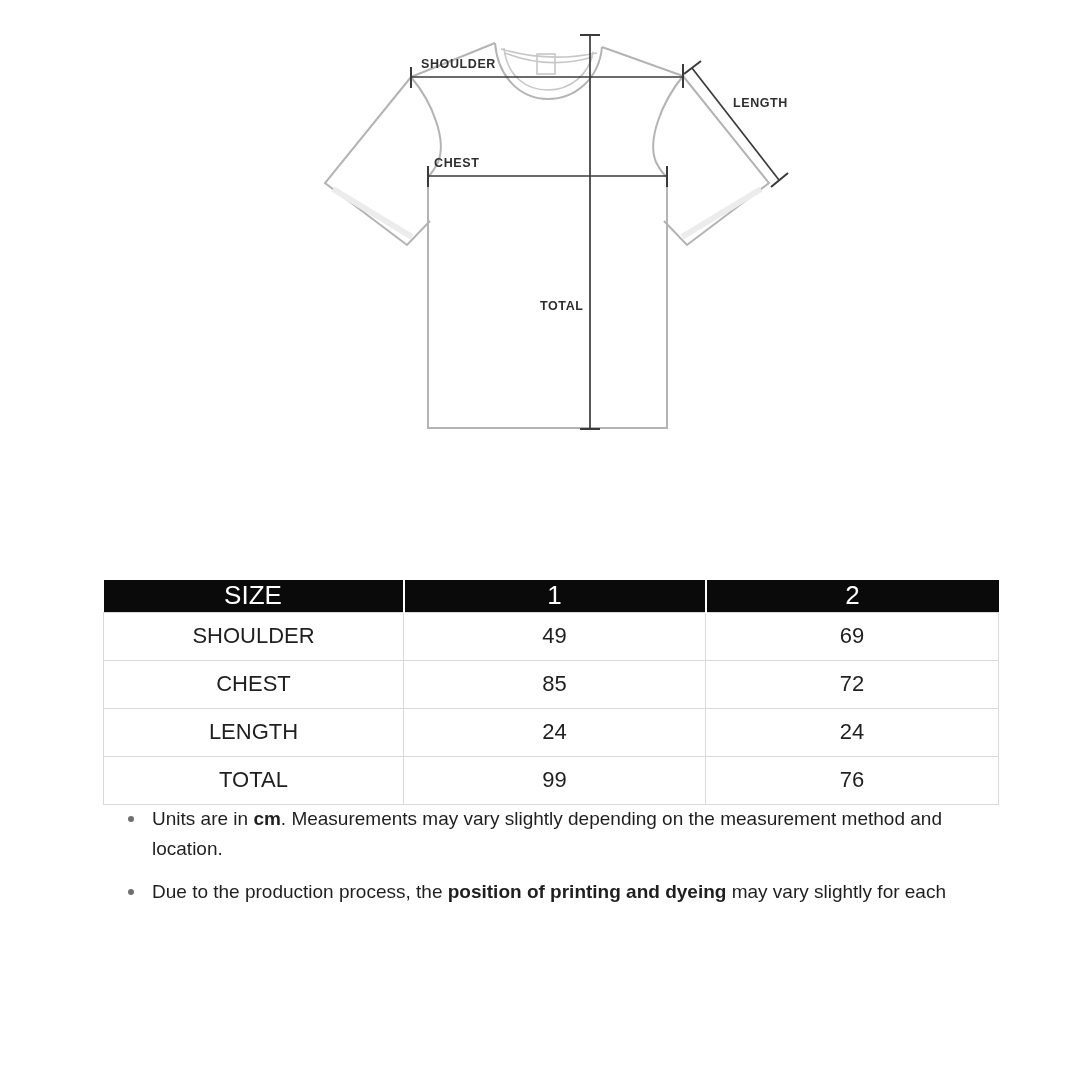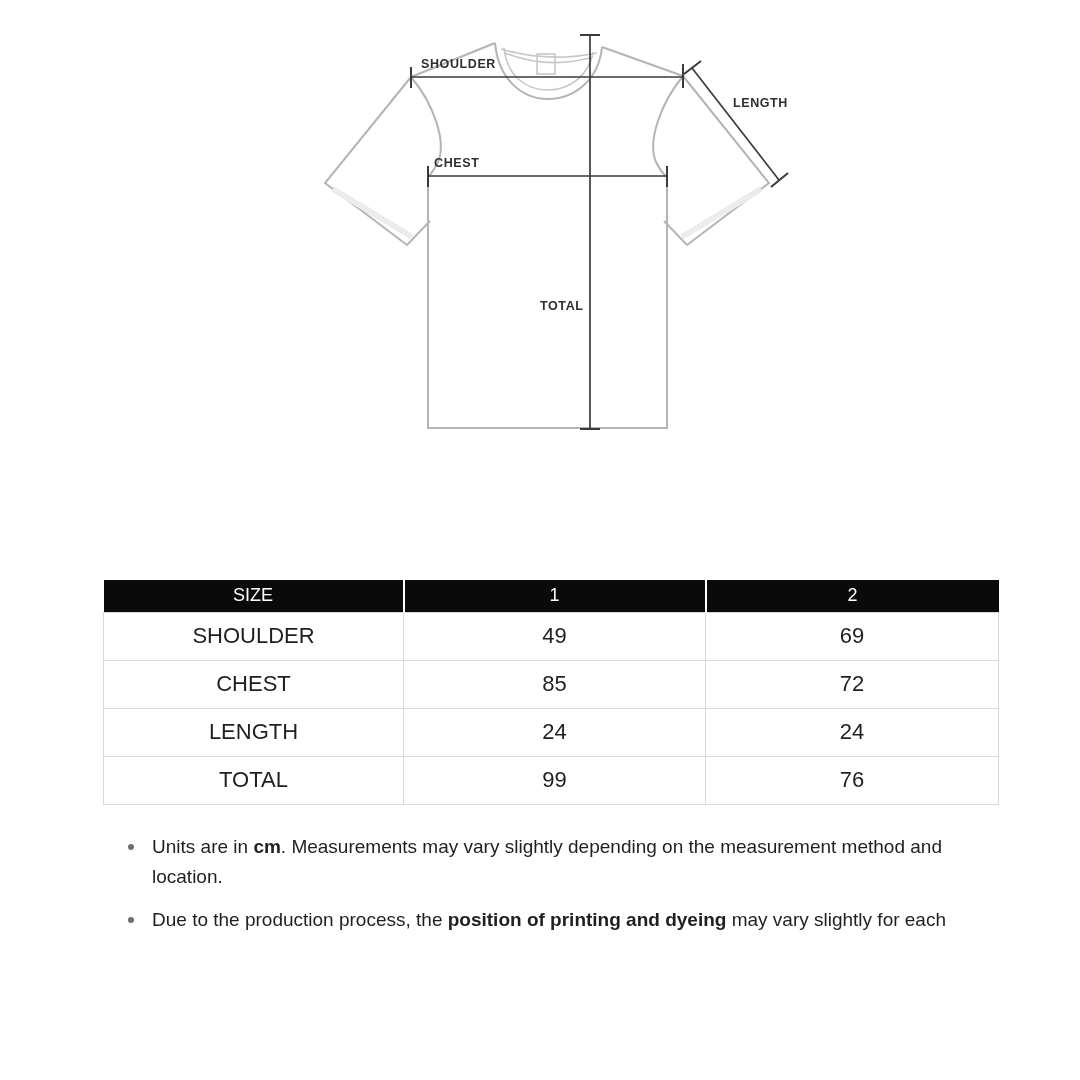--- a/index.html
+++ b/index.html
@@ -30,32 +30,32 @@
   .measure-label{
     fill:var(--label-text);font-family:"Liberation Sans",sans-serif;
     font-size:12.5px;font-weight:600;letter-spacing:0.6px;
   }
   
   #size-table-wrap{position:absolute;left:103px;top:580px;width:895px;}
   table{width:100%;border-collapse:collapse;table-layout:fixed;}
   col.c1{width:300px;} col.c2{width:302px;} col.c3{width:293px;}
   thead th{
     background:var(--table-header-bg);color:var(--table-header-text);
-    height:32px;font-size:18px;font-weight:500;
+    height:32px;font-size:26px;font-weight:500;
     border-left:2px solid #ffffff;
   }
   thead th:first-child{border-left:none;}
   tbody th,tbody td{
     height:48px;font-size:22px;font-weight:400;text-align:center;
     border:1px solid var(--table-border);background:#ffffff;color:var(--text);
     vertical-align:middle;
   }
   
   #notes{
-    position:absolute;left:127px;top:832px;width:868px;height:218px;
+    position:absolute;left:127px;top:804px;width:868px;height:218px;
     overflow:hidden;list-style:none;
   }
   #notes li{
     position:relative;padding-left:25px;margin-bottom:13px;
     font-size:19px;line-height:30px;color:var(--text);
   }
   #notes li::before{
     content:"";position:absolute;left:1px;top:12px;width:6px;height:6px;
     border-radius:50%;background:var(--bullet);
   }

